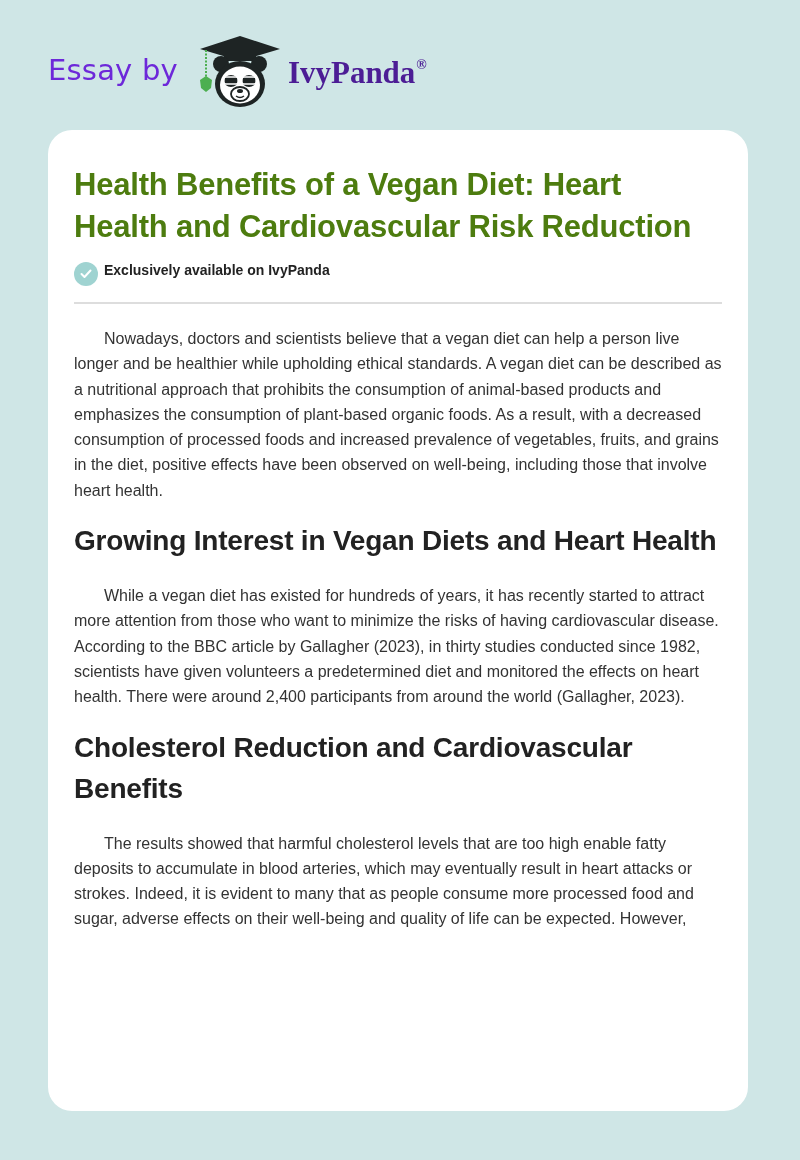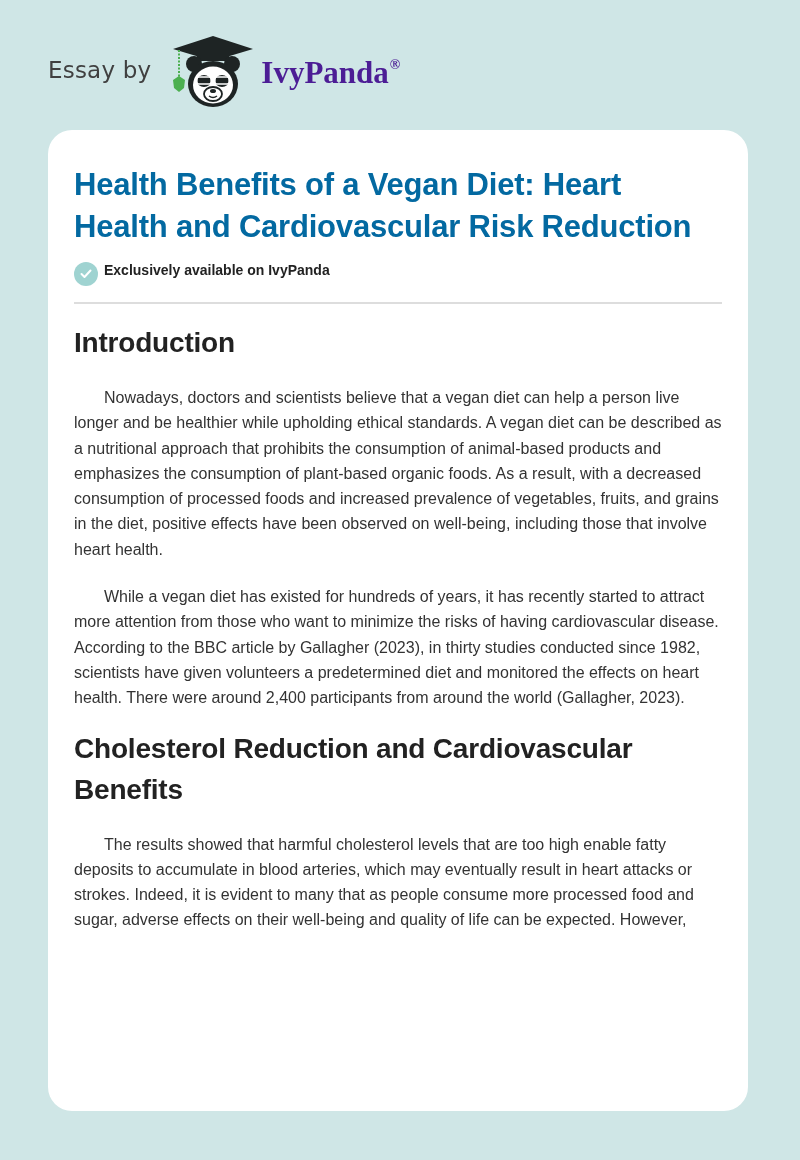--- a/index.html
+++ b/index.html
@@ -13,22 +13,22 @@
     }
     .header {
       position: absolute;
       left: 48px; top: 34px;
       height: 76px;
       display: flex;
       align-items: center;
     }
     .essay-by {
       font-family: "DejaVu Sans", sans-serif;
-      font-size: 23px;
-      color: #404040;
+      font-size: 29px;
+      color: #6d28d9;
       letter-spacing: 0.2px;
       margin-right: 18px;
       margin-top: -4px;
     }
     .logo-mark {
       width: 88px; height: 76px;
       margin-right: 4px;
     }
     .brand {
       font-family: "Liberation Serif", serif;
@@ -44,21 +44,21 @@
       left: 48px; top: 130px;
       width: 700px; height: 981px;
       background: #ffffff;
       border-radius: 24px;
       padding: 34px 26px 0 26px;
       overflow: hidden;
     }
     .title {
       font-size: 31px;
       font-weight: bold;
-      color: #0369a1;
+      color: #4d7c0f;
       line-height: 42px;
       letter-spacing: -0.2px;
     }
     .badge {
       display: flex;
       margin-top: 14px;
       height: 28px;
     }
     .check-circle {
       width: 24px; height: 24px;
@@ -137,20 +137,20 @@
     <span class="check-circle">
       <svg width="12" height="10" viewBox="0 0 12 10">
         <path d="M1.5,5 L4.5,8 L10.5,1.5" stroke="#ffffff" stroke-width="2" fill="none" stroke-linecap="round" stroke-linejoin="round"></path>
       </svg>
     </span>
     <span class="badge-text">Exclusively available on IvyPanda</span>
   </div>
 
   <div class="divider"></div>
 
-  <h2 class="section-heading h-intro">Introduction</h2>
   <p class="para">Nowadays, doctors and scientists believe that a vegan diet can help a person live longer and be healthier while upholding ethical standards. A vegan diet can be described as a nutritional approach that prohibits the consumption of animal-based products and emphasizes the consumption of plant-based organic foods. As a result, with a decreased consumption of processed foods and increased prevalence of vegetables, fruits, and grains in the diet, positive effects have been observed on well-being, including those that involve heart health.</p>
 
+  <h2 class="section-heading h-next">Growing Interest in Vegan Diets and Heart Health</h2>
   <p class="para">While a vegan diet has existed for hundreds of years, it has recently started to attract more attention from those who want to minimize the risks of having cardiovascular disease. According to the BBC article by Gallagher (2023), in thirty studies conducted since 1982, scientists have given volunteers a predetermined diet and monitored the effects on heart health. There were around 2,400 participants from around the world (Gallagher, 2023).</p>
 
   <h2 class="section-heading h-next">Cholesterol Reduction and Cardiovascular Benefits</h2>
   <p class="para">The results showed that harmful cholesterol levels that are too high enable fatty deposits to accumulate in blood arteries, which may eventually result in heart attacks or strokes. Indeed, it is evident to many that as people consume more processed food and sugar, adverse effects on their well-being and quality of life can be expected. However,</p>
 </div>
 
 </body></html>

